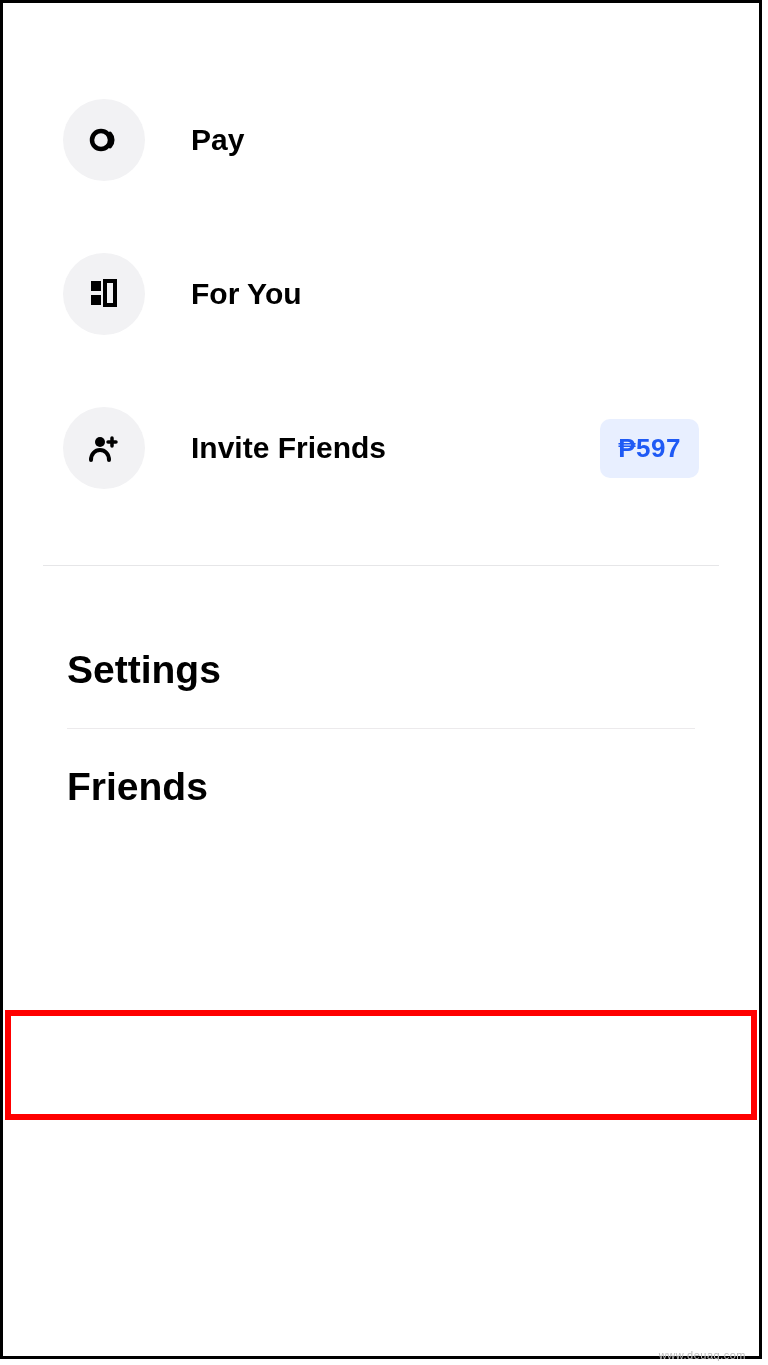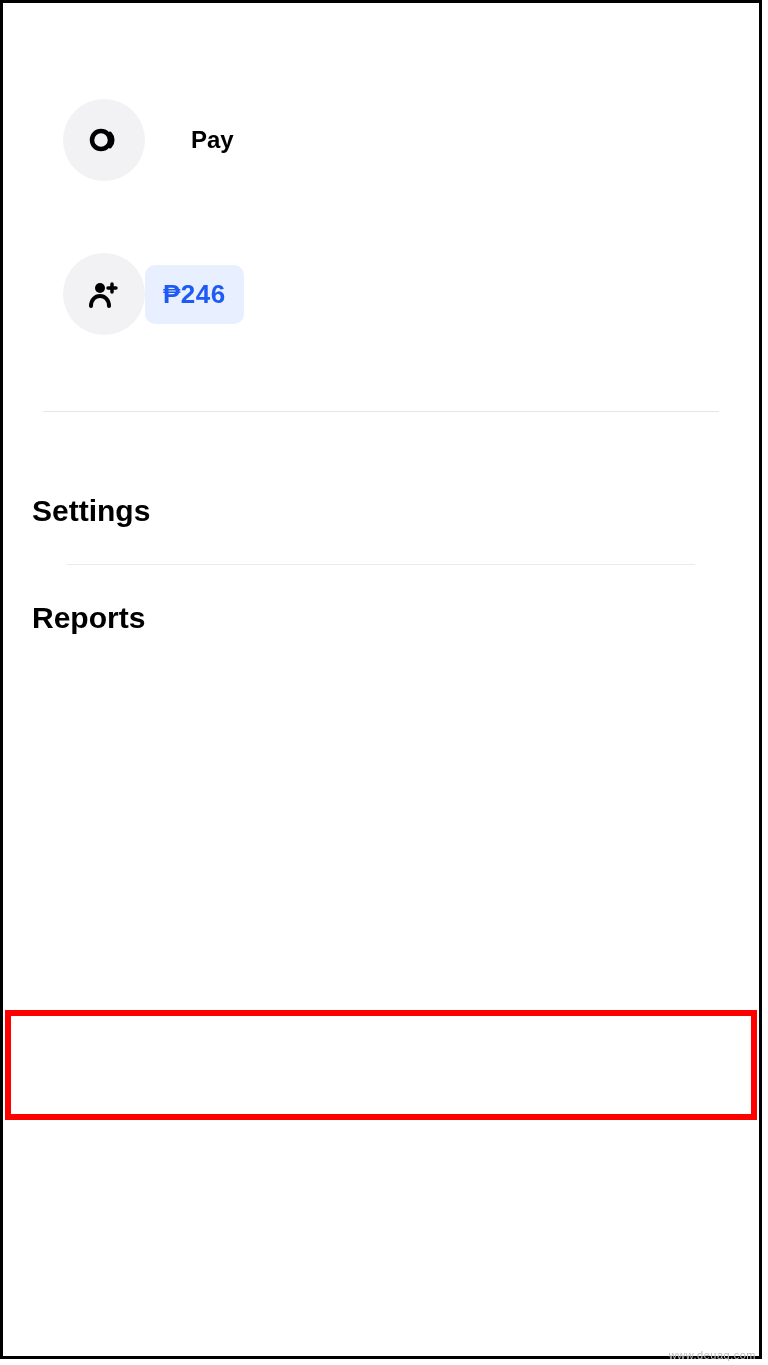--- a/index.html
+++ b/index.html
@@ -31,21 +31,21 @@
       width: 82px;
       height: 82px;
       border-radius: 50%;
       background: #f2f2f4;
       display: flex;
       align-items: center;
       justify-content: center;
       flex-shrink: 0;
     }
     .menu-label {
-      font-size: 24px;
+      font-size: 30px;
       font-weight: 700;
       color: #000;
       margin-left: 46px;
       flex: 1;
     }
     .badge {
       background: #e8efff;
       color: #1f5af5;
       font-weight: 800;
       font-size: 26px;
@@ -55,43 +55,43 @@
     }
     .divider {
       height: 1px;
       background: #e6e6e8;
       margin: 40px 40px 0 40px;
     }
     .text-list {
       padding: 46px 0 0 0;
     }
     .text-item {
-      font-size: 30px;
+      font-size: 39px;
       font-weight: 700;
       color: #000;
-      padding: 36px 29px;
+      padding: 36px 64px;
       cursor: pointer;
     }
     .thin-line {
       height: 1px;
       background: #eceaec;
       margin: 0 64px;
     }
     .highlight-box {
       position: absolute;
       border: 6px solid #ff0000;
       left: 2px;
       right: 2px;
       top: 1007px;
       height: 110px;
       pointer-events: none;
     }
     .watermark {
       position: absolute;
-      right: 12px;
+      right: 22px;
       bottom: 4px;
       font-size: 11px;
       color: #bdbdbd;
       letter-spacing: 0.5px;
       font-family: Arial, sans-serif;
     }
     svg { display: block; }
   </style>
 </head>
 <body>
@@ -103,41 +103,52 @@
     <div class="menu-item">
       <div class="icon-circle">
         <svg width="32" height="32" viewBox="0 0 32 32">
           <circle cx="13" cy="16" r="9" fill="none" stroke="#000" stroke-width="4.5"></circle>
           <path d="M 22 10 A 9 9 0 0 1 22 22" fill="none" stroke="#000" stroke-width="4.5" stroke-linecap="round"></path>
         </svg>
       </div>
       <div class="menu-label">Pay</div>
     </div>
 
+    <div class="menu-item">
+      <div class="icon-circle">
+        <svg width="30" height="30" viewBox="0 0 30 30">
+          <rect x="2" y="2" width="10" height="10" fill="#000"></rect>
+          <rect x="2" y="16" width="10" height="10" fill="#000"></rect>
+          <rect x="16" y="2" width="10" height="24" fill="none" stroke="#000" stroke-width="4"></rect>
+        </svg>
+      </div>
+      <div class="menu-label">For You</div>
+    </div>
 
 
     <div class="menu-item">
       <div class="icon-circle">
         <svg width="32" height="32" viewBox="0 0 32 32">
           <circle cx="12" cy="10" r="5" fill="#000"></circle>
           <path d="M 3 28 C 3 22 7 18 12 18 C 17 18 21 22 21 28" fill="none" stroke="#000" stroke-width="4" stroke-linecap="round"></path>
           <line x1="24" y1="6" x2="24" y2="14" stroke="#000" stroke-width="3.5" stroke-linecap="round"></line>
           <line x1="20" y1="10" x2="28" y2="10" stroke="#000" stroke-width="3.5" stroke-linecap="round"></line>
         </svg>
       </div>
-      <div class="badge">₱246</div>
+      <div class="menu-label">Invite Friends</div>
+      <div class="badge">₱597</div>
     </div>
 
   </div>
 
   <div class="divider"></div>
 
   <div class="text-list">
     <div class="text-item">Settings</div>
     <div class="thin-line"></div>
-    <div class="text-item">Reports</div>
+    <div class="text-item">Friends</div>
   </div>
 
   <div class="highlight-box"></div>
 
 </div>
 
 <div class="watermark">www.deuaq.com</div>
 
 </body></html>

